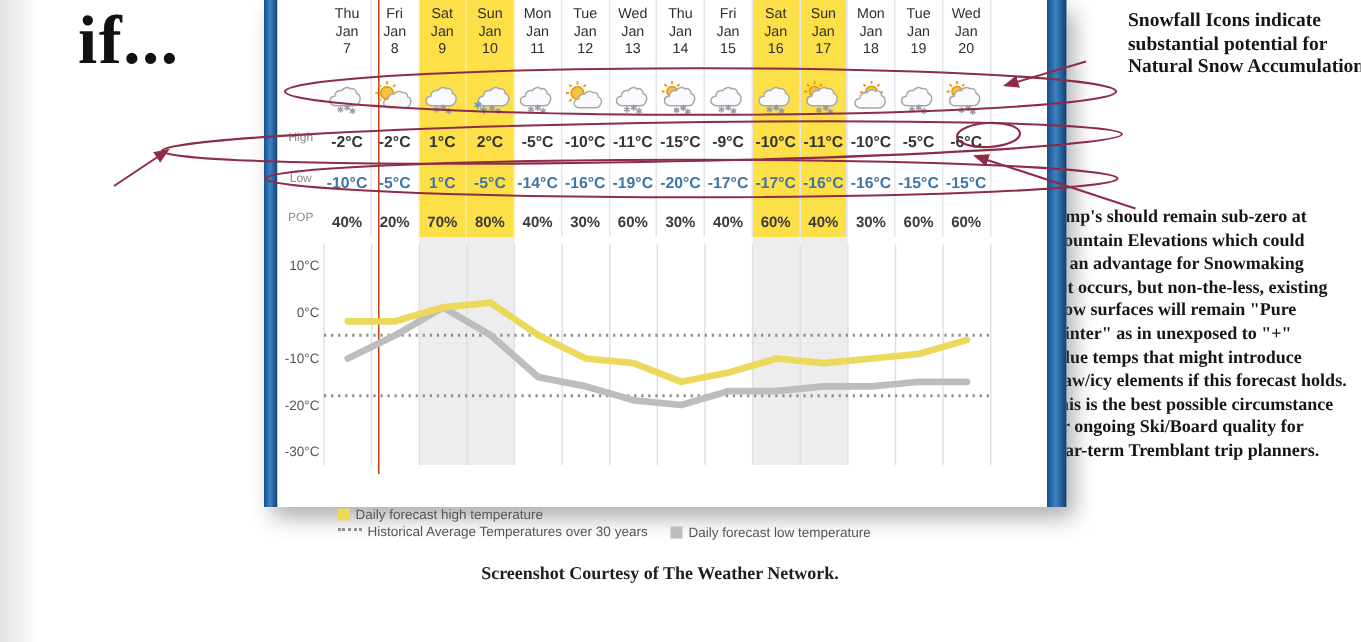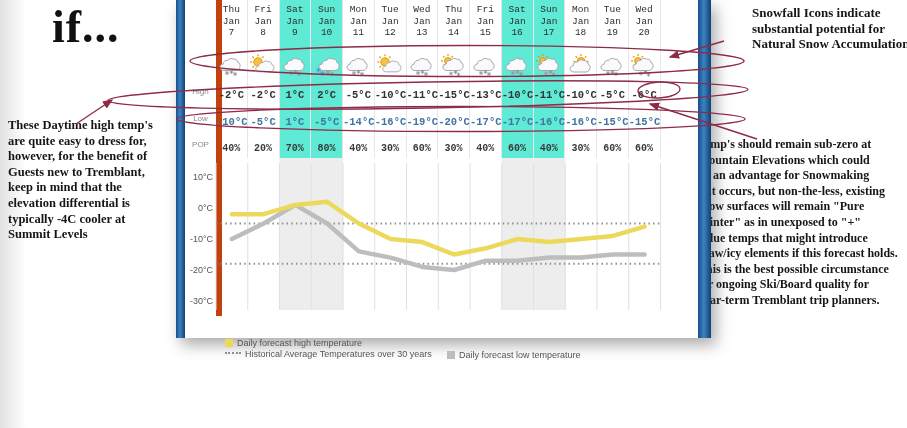--- a/index.html
+++ b/index.html
@@ -20,27 +20,27 @@
 
   
   .widget{position:absolute;left:176px;top:0;width:535px;height:338px;background:#fff;
           box-shadow:5px 7px 14px rgba(70,70,70,.45);}
   .bar{position:absolute;top:0;height:338px;
        background:linear-gradient(90deg,#174e8c,#3b83c2 45%,#123f72);}
   .bar-left{left:0;width:9px;}
   .bar-right{right:0;width:13px;}
   .wcontent{position:absolute;left:9px;top:0;width:513px;height:338px;background:#fff;}
 
-  .labelcol{position:absolute;left:0;top:0;width:31px;height:316px;border-right:6px solid #c2410c;}
+  .labelcol{position:absolute;left:0;top:0;width:31px;height:316px;border-right:1px solid #c2410c;padding-left:36px;}
   .rowlab{position:absolute;left:0;width:31px;text-align:center;font-size:8px;color:#8a8a8a;}
   .lab-high{top:87px;} .lab-low{top:114px;} .lab-pop{top:140px;}
 
   .daycols{position:absolute;left:31px;top:0;height:158px;display:flex;}
-  .day-col{width:30.75px;border-right:1px solid #e6e6ea;text-align:center;font-family:Liberation Mono, monospace;}
-  .day-col.weekend{background:#5eead4;}
+  .day-col{width:30.75px;border-right:1px solid #e6e6ea;text-align:center;}
+  .day-col.weekend{background:#fde047;}
   .dhead{height:45px;padding-top:4px;font-size:9.5px;line-height:11.5px;color:#2e2e2e;font-weight:500;}
   .dicon{height:33px;display:flex;align-items:center;justify-content:center;}
   .dhigh{height:27px;line-height:27px;font-size:10.5px;font-weight:bold;color:#333;}
   .dlow{height:26px;line-height:26px;font-size:10.5px;font-weight:bold;color:#3f74a3;}
   .dpop{height:27px;line-height:27px;font-size:10px;font-weight:600;color:#3a3a3a;}
 
   .chart-wrap{position:absolute;left:0;top:158px;width:513px;height:158px;}
   .ytick{font-size:9px;fill:#555;font-family:"Liberation Sans",sans-serif;}
 
   .legend{position:absolute;left:0;top:316px;width:513px;font-size:9px;color:#555;}
@@ -53,42 +53,35 @@
   .annot-svg{position:absolute;left:0;top:0;z-index:6;pointer-events:none;}
   .annot{stroke:#8e2c47;fill:none;stroke-width:1.4;}
 </style>
 </head>
 <body>
 
 <div class="slide">
 
   <div class="title">if...</div>
 
-  <div class="note note-left">These Daytime high temp's
-are quite easy to dress for,
-however, for the benefit of
-Guests new to Tremblant,
-keep in mind that the
-elevation differential is
-typically -4C cooler at
-Summit Levels</div>
   <div class="note note-rt">Snowfall Icons indicate
 substantial potential for
 Natural Snow Accumulations</div>
   <div class="note note-rb">Temp's should remain sub-zero at
 Mountain Elevations which could
 be an advantage for Snowmaking
 if it occurs, but non-the-less, existing
 snow surfaces will remain "Pure
 Winter" as in unexposed to "+"
 value temps that might introduce
 thaw/icy elements if this forecast holds.
 This is the best possible circumstance
 for ongoing Ski/Board quality for
 near-term Tremblant trip planners.</div>
+  <div class="caption">Screenshot Courtesy of The Weather Network.</div>
 
   <div class="widget">
     <div class="bar bar-left"></div>
     <div class="bar bar-right"></div>
     <div class="wcontent">
 
       <div class="labelcol">
         <div class="rowlab lab-high">High</div>
         <div class="rowlab lab-low">Low</div>
         <div class="rowlab lab-pop">POP</div>
@@ -332,21 +325,21 @@
                   <line x1="-1.827" y1="-1.05" x2="1.827" y2="1.05"></line>
                   <line x1="-1.827" y1="1.05" x2="1.827" y2="-1.05"></line>
                 </g>
                 <g stroke="#9a9aa4" stroke-width="1" transform="translate(17,20)">
                   <line y1="-2.1" y2="2.1"></line>
                   <line x1="-1.827" y1="-1.05" x2="1.827" y2="1.05"></line>
                   <line x1="-1.827" y1="1.05" x2="1.827" y2="-1.05"></line>
                 </g>
               </svg>
             </div>
-            <div class="dhigh">-13°C</div>
+            <div class="dhigh">-9°C</div>
             <div class="dlow">-17°C</div>
             <div class="dpop">40%</div>
           </div>
           <div class="day-col weekend">
             <div class="dhead">Sat<br>Jan<br>16</div>
             <div class="dicon">
               <svg width="26" height="24" viewBox="0 0 26 24">
                 <path d="M6,16.5 C3.2,16.5 1.8,14.6 2,12.9 C2.2,11.3 3.6,10.2 5.2,10.1 C5.2,7.6 7.4,5.9 9.8,6.4 C10.9,4.3 13.8,3.7 15.6,5.2 C17.6,4.6 19.9,6 19.8,8.4 C21.7,8.9 22.6,11 21.9,13.2 C21.4,14.9 19.9,16.5 17.8,16.5 Z" fill="#fafafc" stroke="#a6a6b0" stroke-width="1"></path>
                 <g stroke="#9a9aa4" stroke-width="1" transform="translate(9,19)">
                   <line y1="-2.1" y2="2.1"></line>

